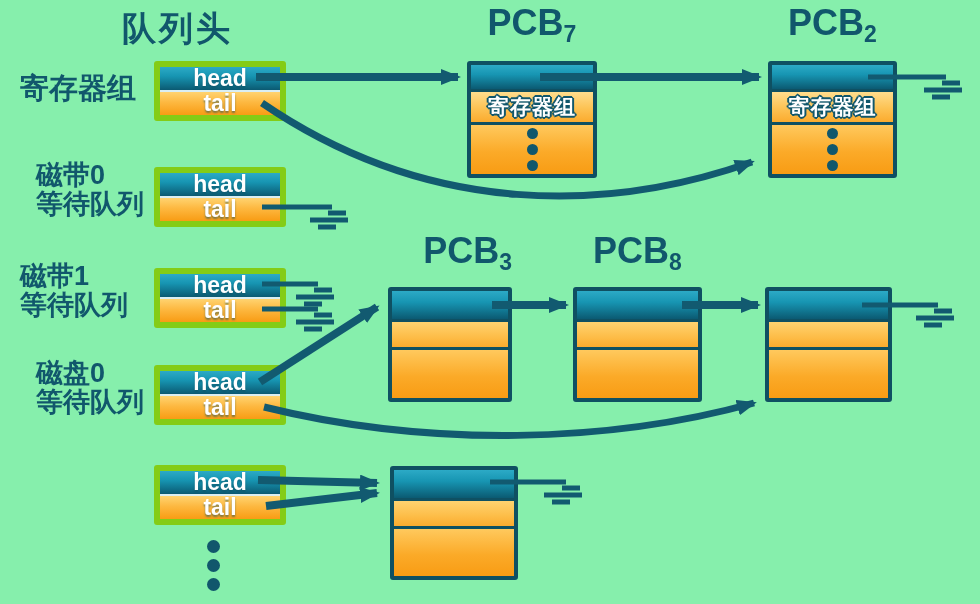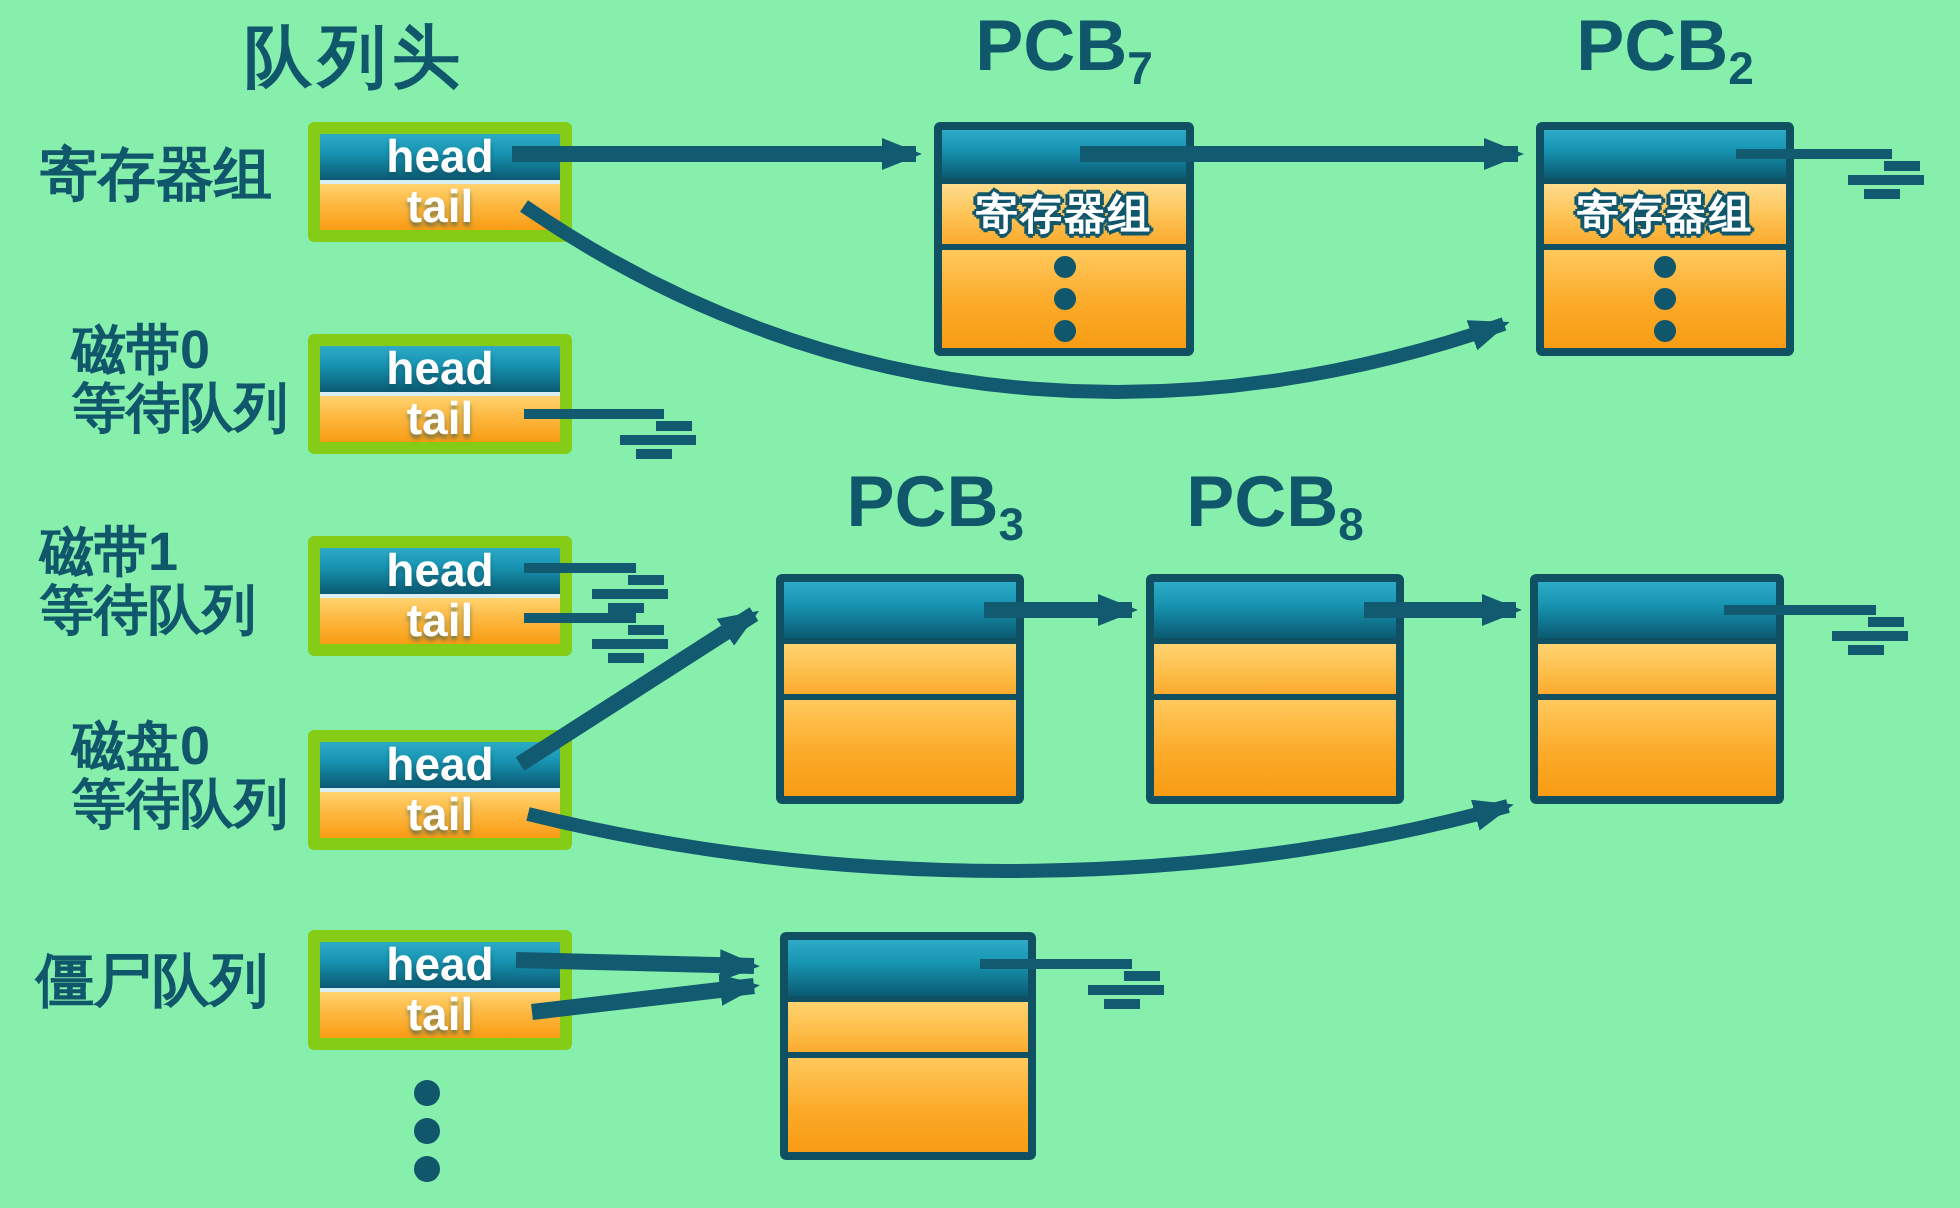--- a/index.html
+++ b/index.html
@@ -85,23 +85,20 @@
     <div>等待队列</div>
   </div>
   <div class="qlabel" style="left:20px;top:262px;">
     <div>磁带1</div>
     <div>等待队列</div>
   </div>
   <div class="qlabel" style="left:36px;top:359px;">
     <div>磁盘0</div>
     <div>等待队列</div>
   </div>
-  <div class="qlabel single" style="left:18px;top:477px;">
-    <div>僵尸队列</div>
-  </div>
 
   <div class="qbox" style="left:154px;top:61px;">
     <div class="qrow head">
         <span>head</span>
       </div>
     <div class="qrow tail">
         <span>tail</span>
       </div>
   </div>
   <div class="qbox" style="left:154px;top:167px;">

